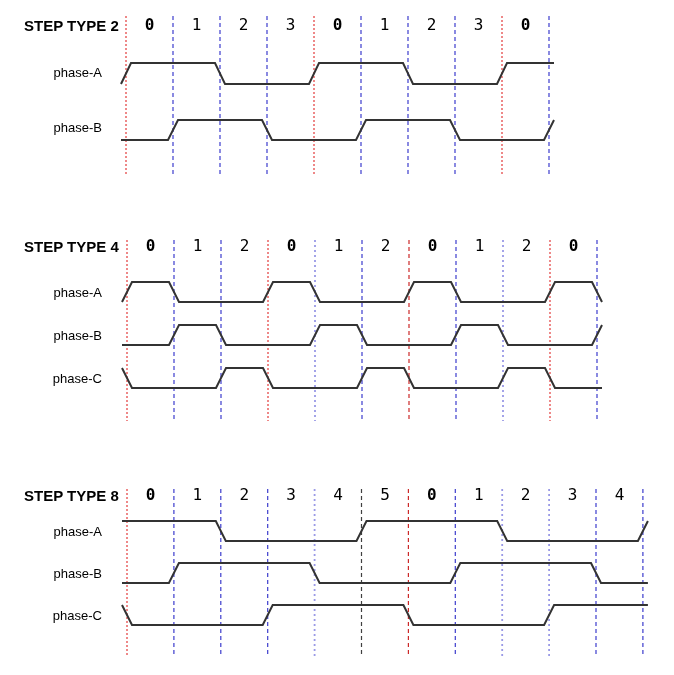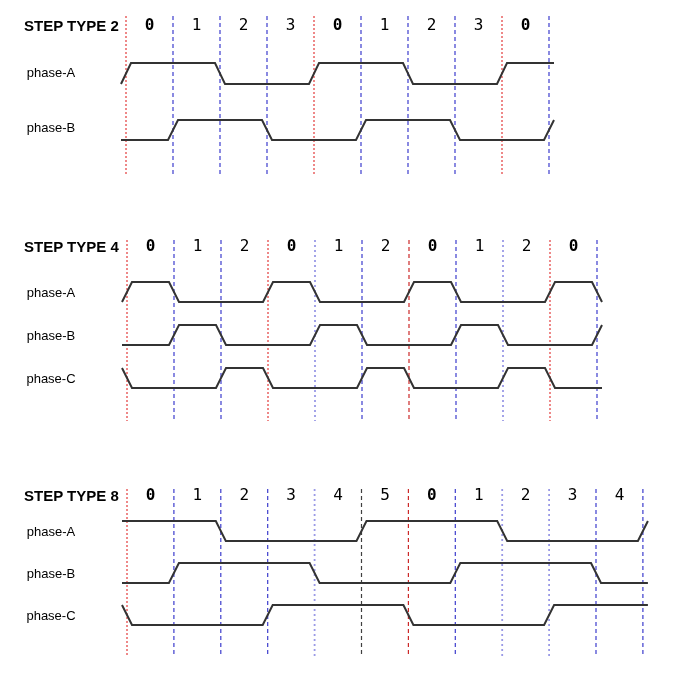--- a/index.html
+++ b/index.html
@@ -11,21 +11,21 @@
     overflow:hidden;
   }
   .canvas svg{position:absolute;left:0;top:0;}
   .diagram-title{
     position:absolute;left:16px;
     font-size:15px;font-weight:bold;color:#000;
     line-height:15px;height:15px;white-space:nowrap;margin-left:8px;
   }
   .phase-label{
     position:absolute;left:0;width:102px;
-    text-align:center;
+    text-align:right;
     font-size:13px;line-height:15px;height:15px;color:#000;
     white-space:nowrap;
   }
 </style>
 </head>
 <body>
 
 <div class="canvas">
 
   <svg id="plot" width="674" height="675" viewBox="0 0 674 675">

